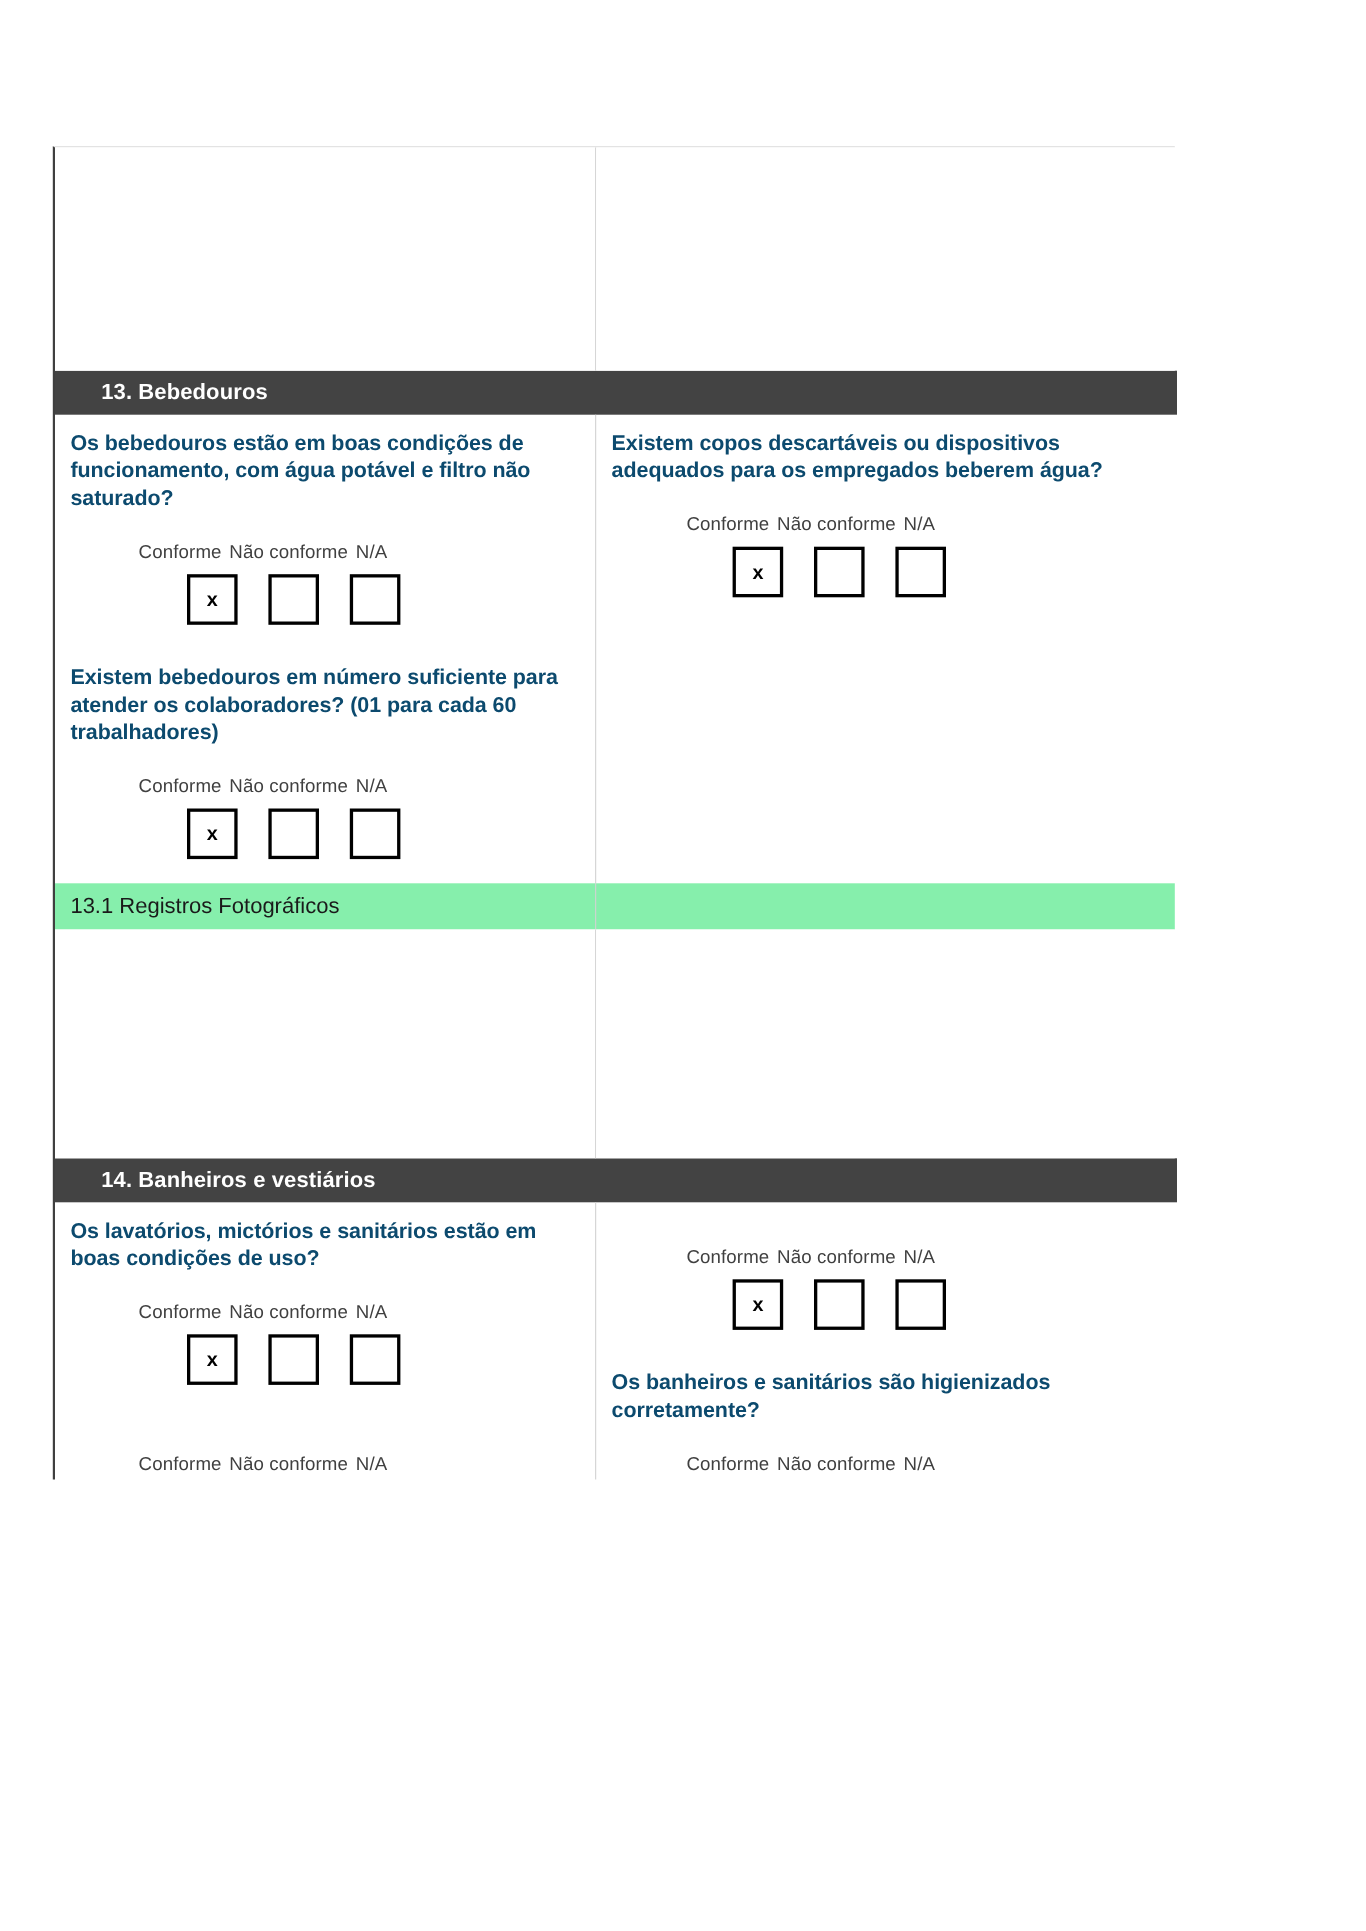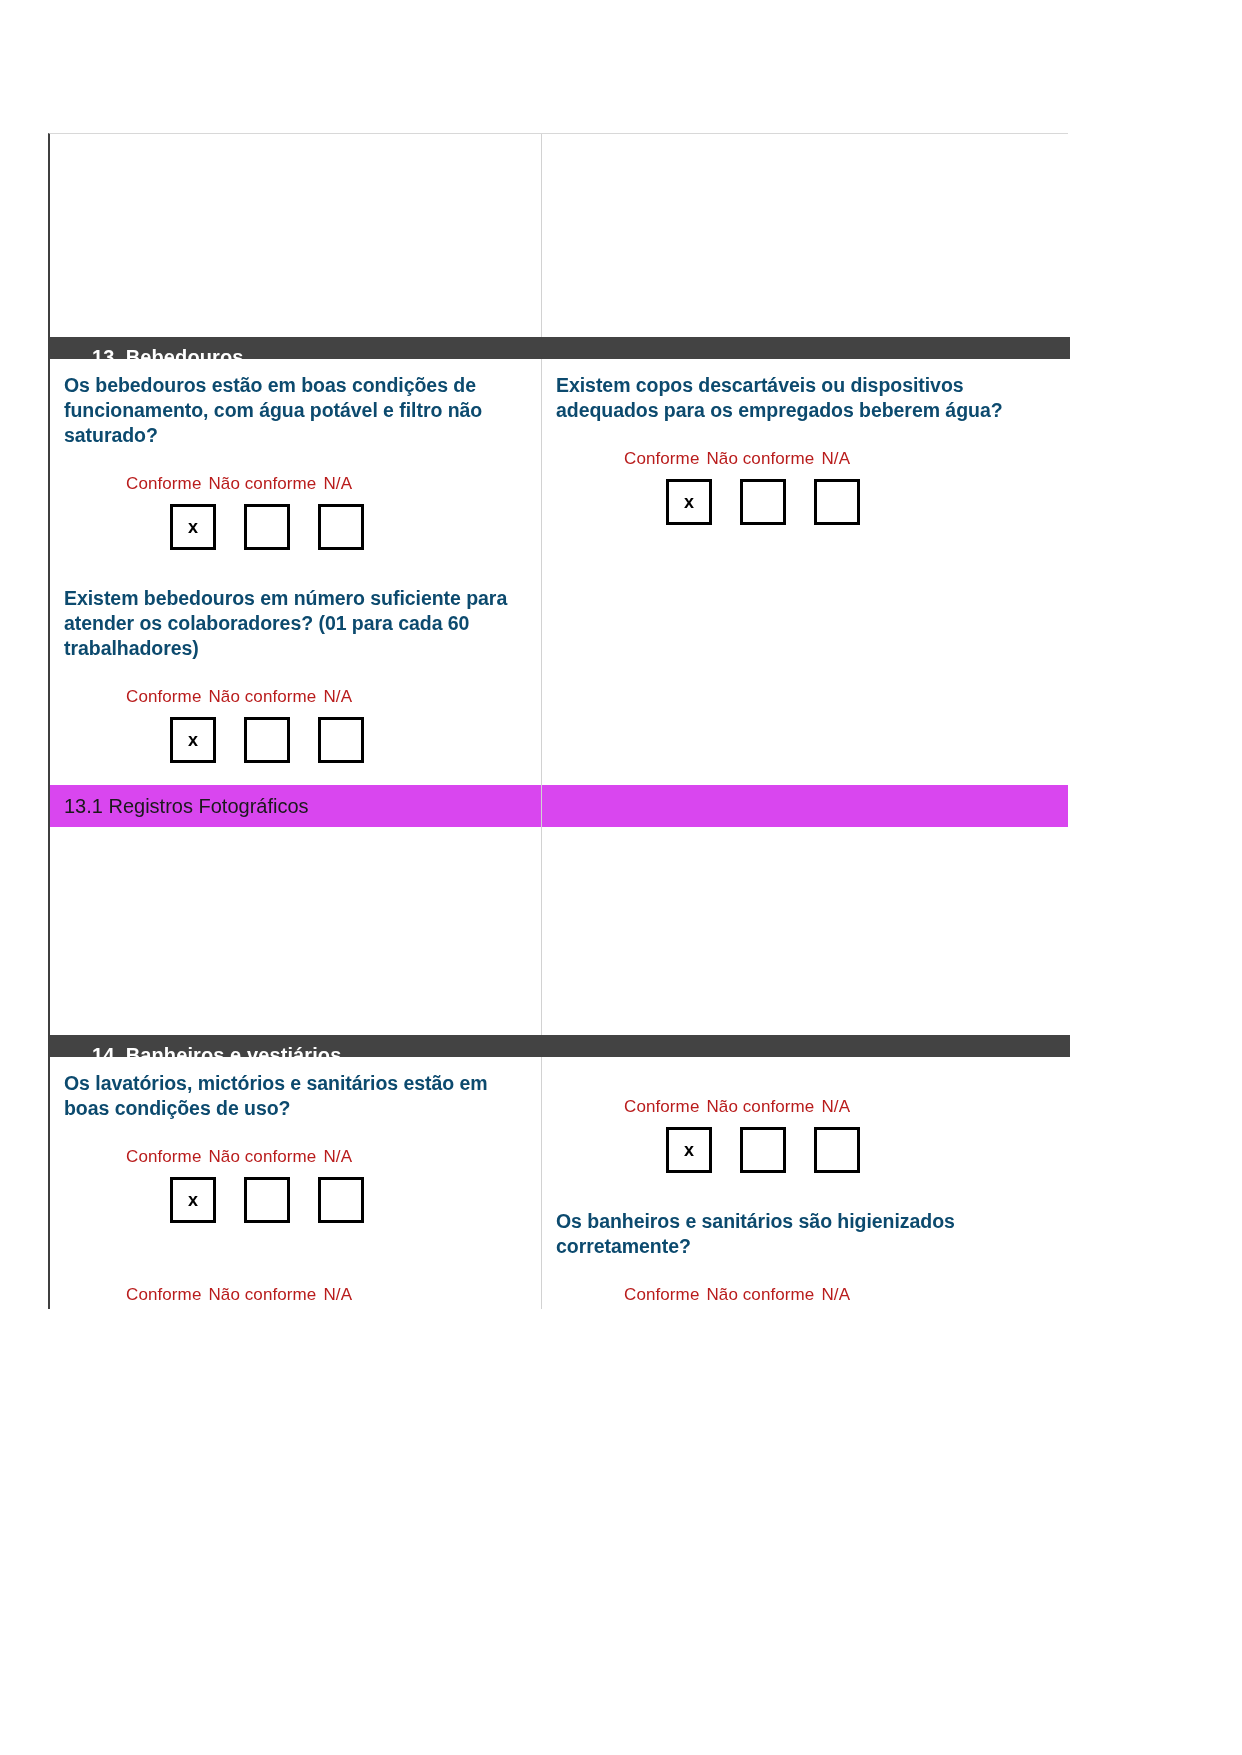--- a/index.html
+++ b/index.html
@@ -59,32 +59,32 @@
 
   .photo-row.h2 .cell-left,
   .photo-row.h2 .cell-right { height: 208px; }
 
   
   .section-header {
     background: #434343;
     color: #ffffff;
     font-weight: bold;
     font-size: 20px;
-    height: 22px;
+    height: 40px;
     line-height: 40px;
     padding-left: 42px;
     width: 1020px;
     letter-spacing: 0.1px;
   }
 
   
   .subsection-row {
     display: flex;
     width: 100%;
-    background: #d946ef;
+    background: #86efac;
     height: 42px;
     gap: 39px;
   }
   .subsection-row .cell-left {
     border-right: 1px solid #d2d2d2;
     height: 42px;
     line-height: 42px;
     font-size: 20px;
     color: #1a1a1a;
     padding-left: 14px;
@@ -101,21 +101,21 @@
   .q-text {
     font-weight: bold;
     font-size: 19.5px;
     line-height: 25px;
     color: #0c4a6e;
     letter-spacing: -0.05px;
   }
 
   .opt-labels {
     font-size: 17px;
-    color: #b91c1c;
+    color: #404040;
     margin-top: 26px;
     margin-left: 62px;
     letter-spacing: 0.1px;
     white-space: nowrap;
   }
   .opt-labels span { margin-right: 7px; }
   .opt-labels span:last-child { margin-right: 0; }
 
   .checkbox-row {
     display: flex;

